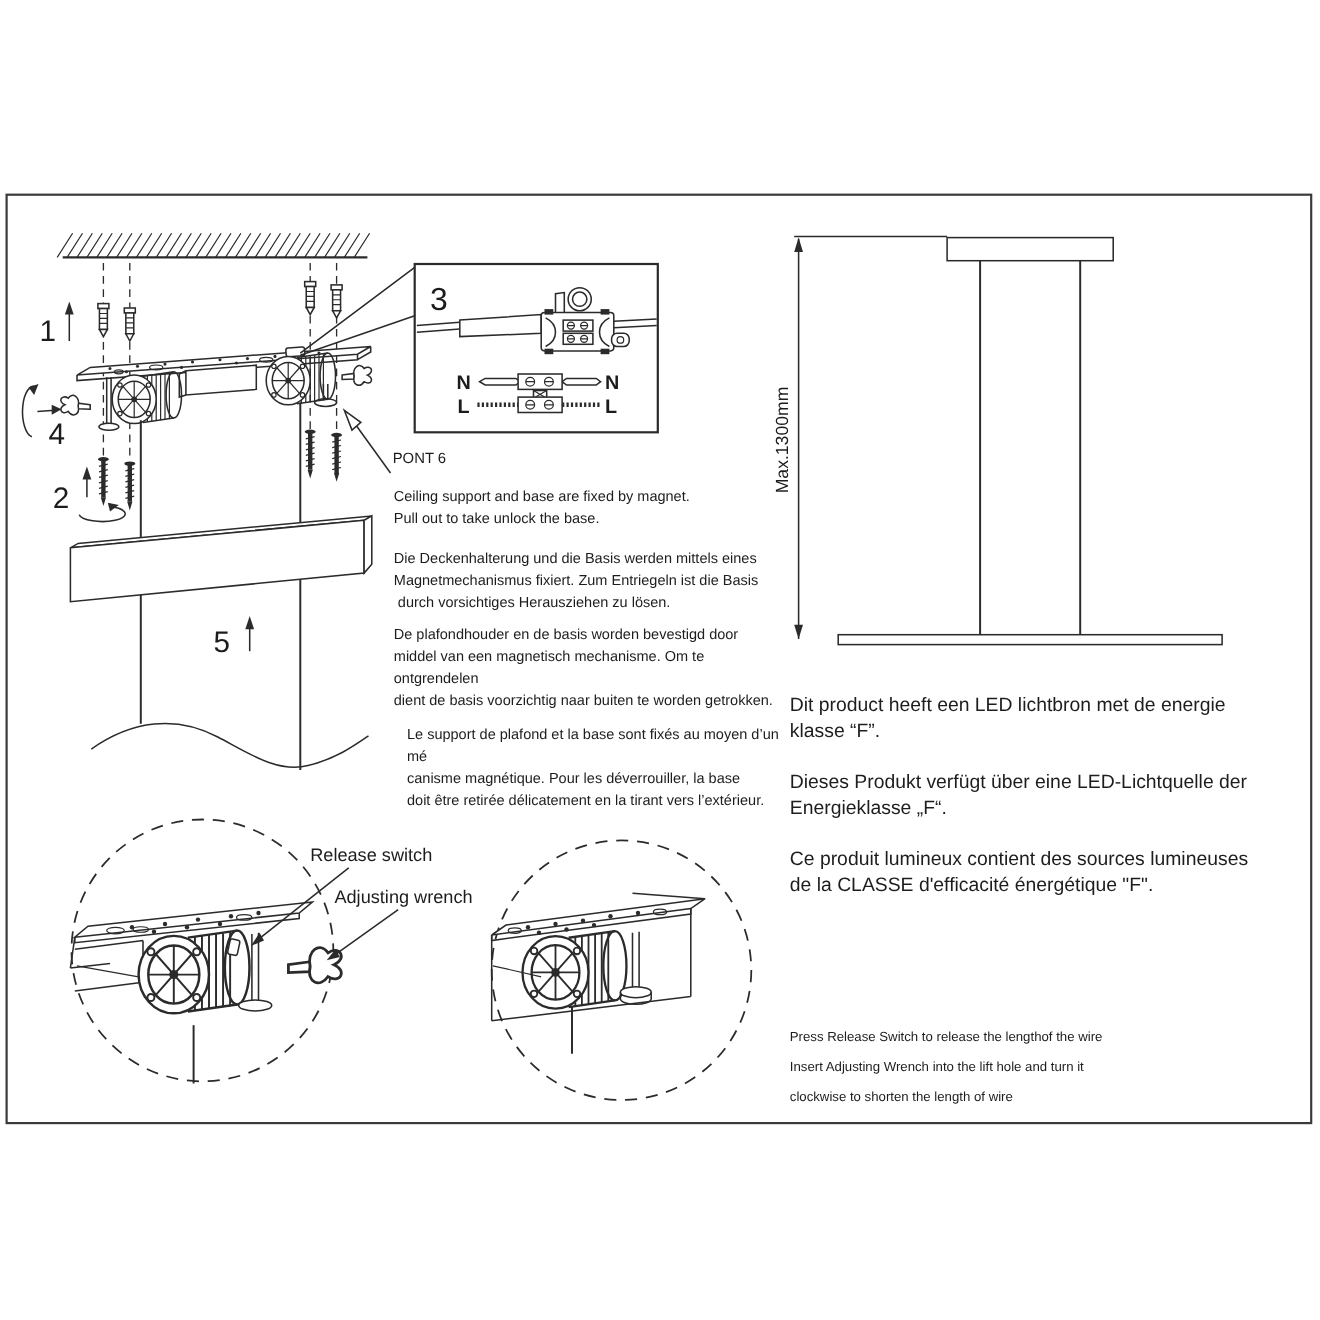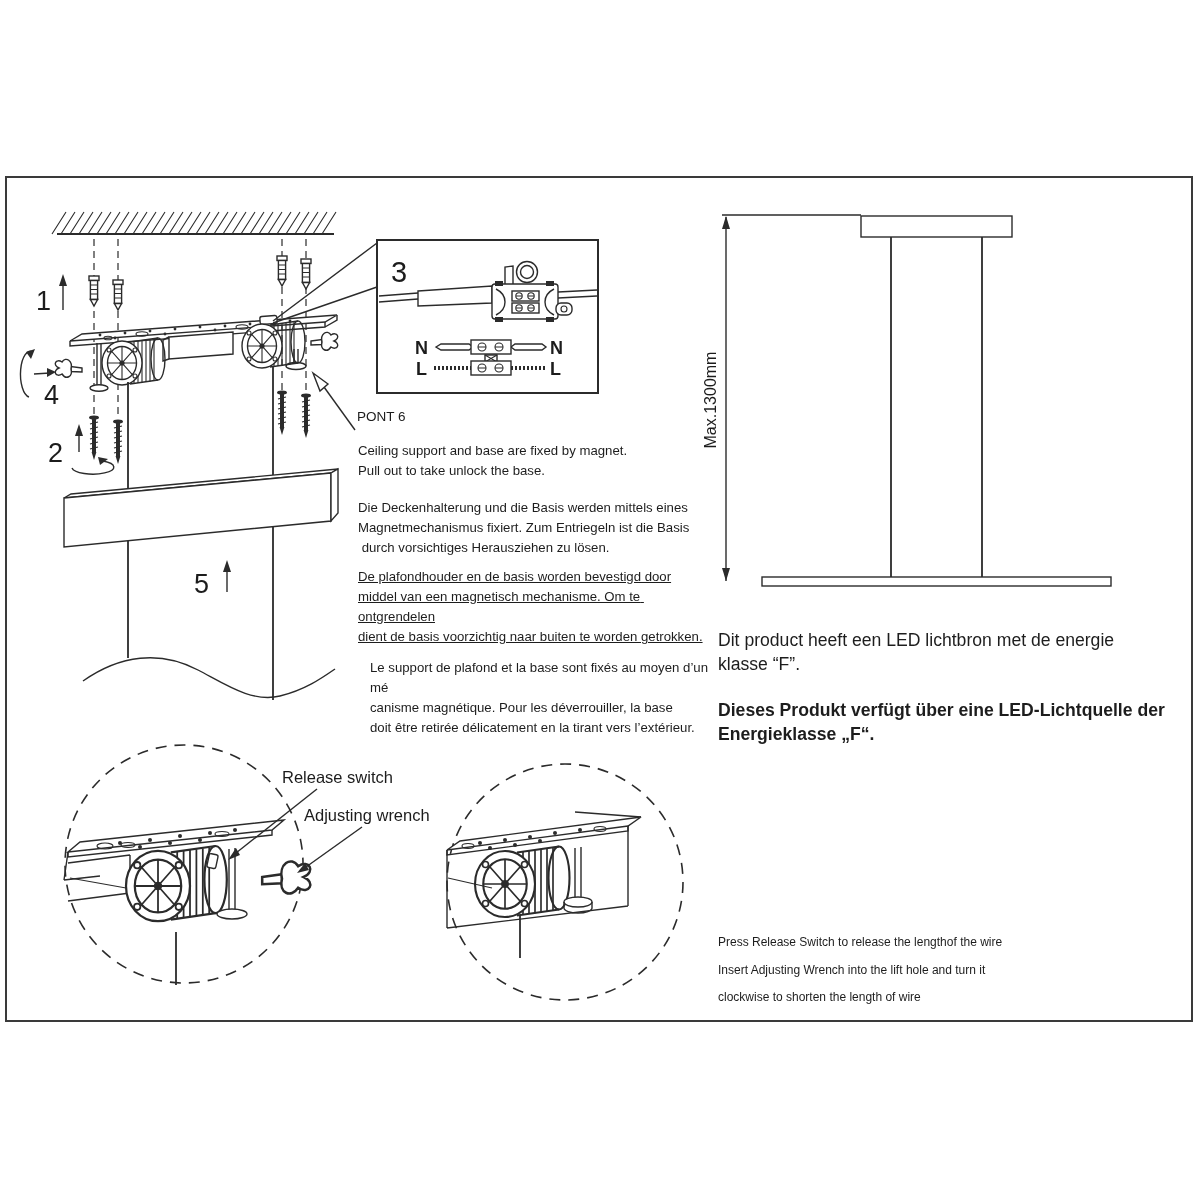--- a/index.html
+++ b/index.html
@@ -304,29 +304,31 @@
       <line class="wire" x1="520" y1="915" x2="520" y2="958"></line>
       <line class="lnt" x1="448" y1="878" x2="492" y2="888"></line>
     </g>
   </svg>
 
   <div class="para" style="left:358px;top:441px;width:340px;">Ceiling support and base are fixed by magnet.
 Pull out to take unlock the base.</div>
   <div class="para" style="left:358px;top:498px;width:340px;">Die Deckenhalterung und die Basis werden mittels eines
 Magnetmechanismus fixiert. Zum Entriegeln ist die Basis
  durch vorsichtiges Herausziehen zu lösen.</div>
-  <div class="para" style="left:358px;top:567px;width:345px;text-decoration:underline;">De plafondhouder en de basis worden bevestigd door
+  <div class="para" style="left:358px;top:567px;width:345px;">De plafondhouder en de basis worden bevestigd door
 middel van een magnetisch mechanisme. Om te ontgrendelen
 dient de basis voorzichtig naar buiten te worden getrokken.</div>
   <div class="para" style="left:358px;top:658px;width:350px;margin-left:12px;">Le support de plafond et la base sont fixés au moyen d’un mé
 canisme magnétique. Pour les déverrouiller, la base
 doit être retirée délicatement en la tirant vers l’extérieur.</div>
 
   <div class="para-lg" style="left:718px;top:629px;width:460px;">Dit product heeft een LED lichtbron met de energie
 klasse “F”.</div>
-  <div class="para-lg" style="left:718px;top:699px;width:460px;font-weight:bold;">Dieses Produkt verfügt über eine LED-Lichtquelle der
+  <div class="para-lg" style="left:718px;top:699px;width:460px;">Dieses Produkt verfügt über eine LED-Lichtquelle der
 Energieklasse „F“.</div>
+  <div class="para-lg" style="left:718px;top:769px;width:470px;">Ce produit lumineux contient des sources lumineuses
+de la CLASSE d'efficacité énergétique "F".</div>
 
   <div class="para-xl" style="left:718px;top:929px;width:470px;">Press Release Switch to release the lengthof the wire
 Insert Adjusting Wrench into the lift hole and turn it
 clockwise to shorten the length of wire</div>
 
 </div>
 
 </body></html>

